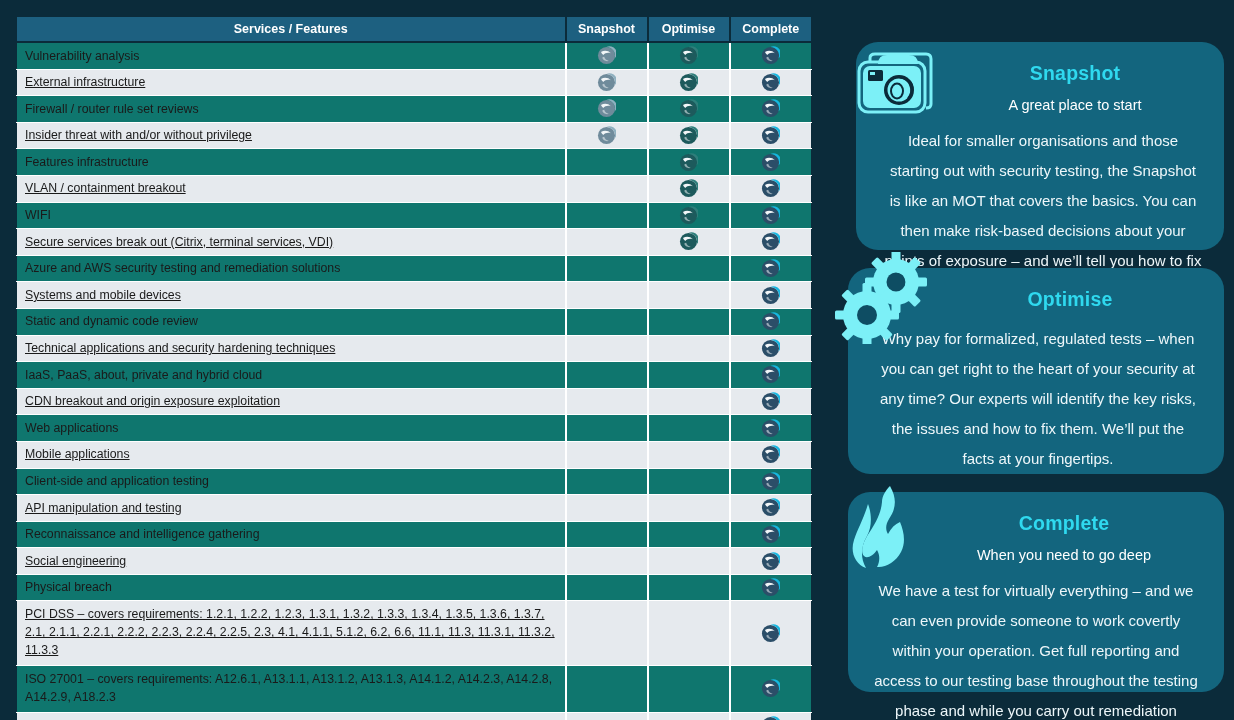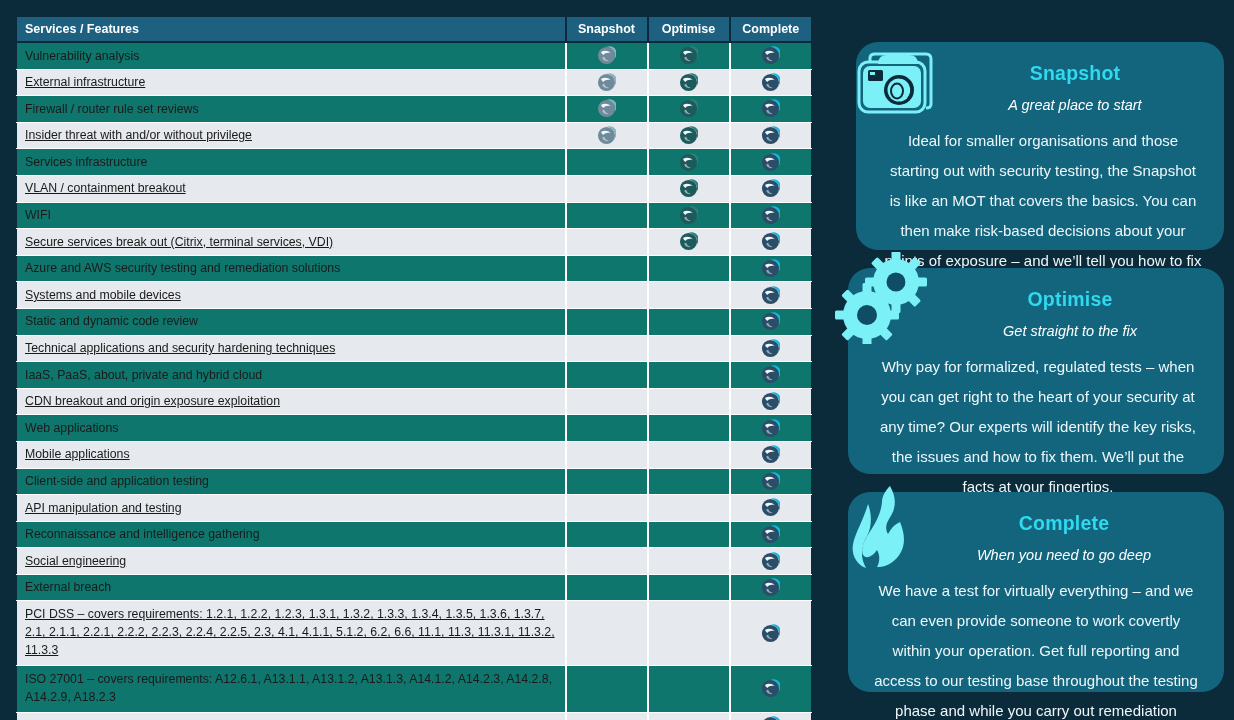--- a/index.html
+++ b/index.html
@@ -37,21 +37,21 @@
   table.matrix col.c-feature { width: 549px; }
   table.matrix col.c-col { width: 82px; }
 
   table.matrix thead th {
     background: #1d6080;
     color: #ffffff;
     font-size: 12.5px;
     font-weight: bold;
     height: 24px;
     padding: 0 8px;
-    text-align: left;
+    text-align: center;
     border-right: 2px solid #0b2b3a;
     border-bottom: 2px solid #0b2b3a;
     white-space: nowrap;
   }
   table.matrix thead th.center {
     text-align: center;
     padding: 0 4px;
   }
   table.matrix thead th:last-child { border-right: none; }
 
@@ -116,21 +116,20 @@
   .card.complete .card-inner { padding-left: 80px; padding-right: 24px; }
 
   .card-title {
     color: #2fd9ef;
     font-size: 19.5px;
     font-weight: bold;
     margin: 4px 0 0 0;
     letter-spacing: .2px;
   }
   .card-sub {
-    font-style: italic;
     font-size: 14.5px;
     color: #ffffff;
     margin: 12px 0 0 0;
   }
   .card-body {
     font-size: 15px;
     color: #eef7fa;
     margin: 13px 0 0 0;
     line-height: 2.0;
   }
@@ -249,21 +248,21 @@
                   <path d="M5.5 12.4 C6.6 15.2 9.6 16.6 12.4 15.6 C10 15.2 8.2 13.6 7.6 11.4 C6.8 11.6 6.1 11.9 5.5 12.4 Z" fill="#f2f6f8" opacity=".55"></path>
                 </svg></span></td>
             <td class="mark"><span class="logo-mark"><svg viewBox="0 0 20 20" aria-hidden="true">
                   <circle cx="10" cy="10" r="9" fill="#2b4e68"></circle>
                   <path d="M10 1 A9 9 0 0 1 18.4 13.2 A7.5 7.5 0 0 0 10 1 Z" fill="#17b6e0"></path>
                   <path d="M4.2 6.2 C7.5 4.2 12 4.6 14.6 7.6 C11.6 6.6 8.4 7.2 6.6 9.4 C5.4 8.4 4.6 7.3 4.2 6.2 Z" fill="#f2f6f8"></path>
                   <path d="M5.5 12.4 C6.6 15.2 9.6 16.6 12.4 15.6 C10 15.2 8.2 13.6 7.6 11.4 C6.8 11.6 6.1 11.9 5.5 12.4 Z" fill="#f2f6f8" opacity=".55"></path>
                 </svg></span></td>
           </tr>
           <tr class="odd">
-            <td class="feature">Services infrastructure</td>
+            <td class="feature">Features infrastructure</td>
             <td class="mark"></td>
             <td class="mark"><span class="logo-mark"><svg viewBox="0 0 20 20" aria-hidden="true">
                   <circle cx="10" cy="10" r="9" fill="#1d5a5c"></circle>
                   <path d="M10 1 A9 9 0 0 1 18.4 13.2 A7.5 7.5 0 0 0 10 1 Z" fill="#2f7e7b"></path>
                   <path d="M4.2 6.2 C7.5 4.2 12 4.6 14.6 7.6 C11.6 6.6 8.4 7.2 6.6 9.4 C5.4 8.4 4.6 7.3 4.2 6.2 Z" fill="#f2f6f8"></path>
                   <path d="M5.5 12.4 C6.6 15.2 9.6 16.6 12.4 15.6 C10 15.2 8.2 13.6 7.6 11.4 C6.8 11.6 6.1 11.9 5.5 12.4 Z" fill="#f2f6f8" opacity=".55"></path>
                 </svg></span></td>
             <td class="mark"><span class="logo-mark"><svg viewBox="0 0 20 20" aria-hidden="true">
                   <circle cx="10" cy="10" r="9" fill="#2b4e68"></circle>
                   <path d="M10 1 A9 9 0 0 1 18.4 13.2 A7.5 7.5 0 0 0 10 1 Z" fill="#17b6e0"></path>
@@ -445,21 +444,21 @@
             <td class="mark"></td>
             <td class="mark"></td>
             <td class="mark"><span class="logo-mark"><svg viewBox="0 0 20 20" aria-hidden="true">
                   <circle cx="10" cy="10" r="9" fill="#2b4e68"></circle>
                   <path d="M10 1 A9 9 0 0 1 18.4 13.2 A7.5 7.5 0 0 0 10 1 Z" fill="#17b6e0"></path>
                   <path d="M4.2 6.2 C7.5 4.2 12 4.6 14.6 7.6 C11.6 6.6 8.4 7.2 6.6 9.4 C5.4 8.4 4.6 7.3 4.2 6.2 Z" fill="#f2f6f8"></path>
                   <path d="M5.5 12.4 C6.6 15.2 9.6 16.6 12.4 15.6 C10 15.2 8.2 13.6 7.6 11.4 C6.8 11.6 6.1 11.9 5.5 12.4 Z" fill="#f2f6f8" opacity=".55"></path>
                 </svg></span></td>
           </tr>
           <tr class="odd">
-            <td class="feature">External breach</td>
+            <td class="feature">Physical breach</td>
             <td class="mark"></td>
             <td class="mark"></td>
             <td class="mark"><span class="logo-mark"><svg viewBox="0 0 20 20" aria-hidden="true">
                   <circle cx="10" cy="10" r="9" fill="#2b4e68"></circle>
                   <path d="M10 1 A9 9 0 0 1 18.4 13.2 A7.5 7.5 0 0 0 10 1 Z" fill="#17b6e0"></path>
                   <path d="M4.2 6.2 C7.5 4.2 12 4.6 14.6 7.6 C11.6 6.6 8.4 7.2 6.6 9.4 C5.4 8.4 4.6 7.3 4.2 6.2 Z" fill="#f2f6f8"></path>
                   <path d="M5.5 12.4 C6.6 15.2 9.6 16.6 12.4 15.6 C10 15.2 8.2 13.6 7.6 11.4 C6.8 11.6 6.1 11.9 5.5 12.4 Z" fill="#f2f6f8" opacity=".55"></path>
                 </svg></span></td>
           </tr>
           <tr class="even">
@@ -560,21 +559,20 @@
                 <rect x="-4.5" y="-32" width="9" height="10" rx="1.5" transform="rotate(315)"></rect>
               </g>
               <circle r="10" fill="#0e4d63"></circle>
               <path d="M0 -10 A10 10 0 0 1 6.5 8 A7.5 7.5 0 0 0 0 -10Z" fill="#7cf0f7"></path>
             </g>
           </g>
         </svg>
       </span>
       <div class="card-inner">
         <div class="card-title">Optimise</div>
-        <div class="card-sub">Get straight to the fix</div>
         <div class="card-body">Why pay for formalized, regulated tests – when you can get right to the heart of your security at any time? Our experts will identify the key risks, the issues and how to fix them. We’ll put the facts at your fingertips.</div>
       </div>
     </div>
 
     <div class="card complete">
       <span class="card-icon icon-flame">
         <svg viewBox="0 0 86 90" width="86" height="90" aria-hidden="true">
           <path d="M48 2
                    C56 16 53 26 47 35
                    C44 40 43 45 46 50

